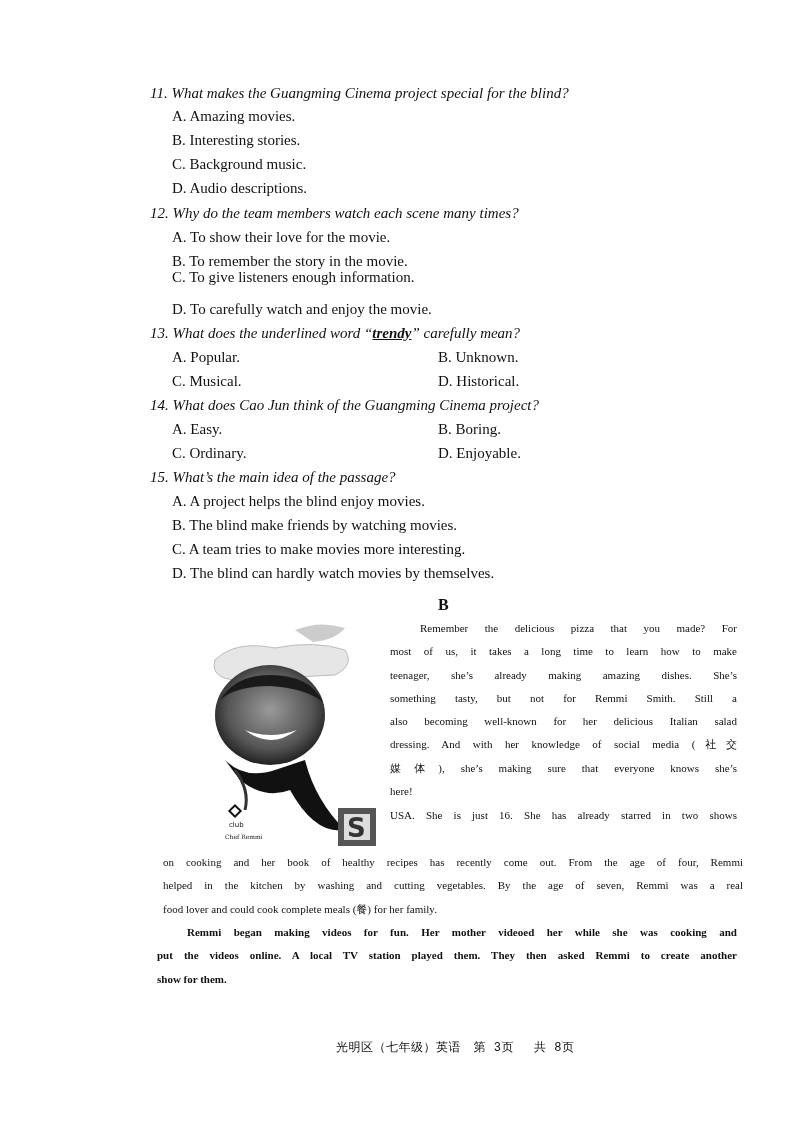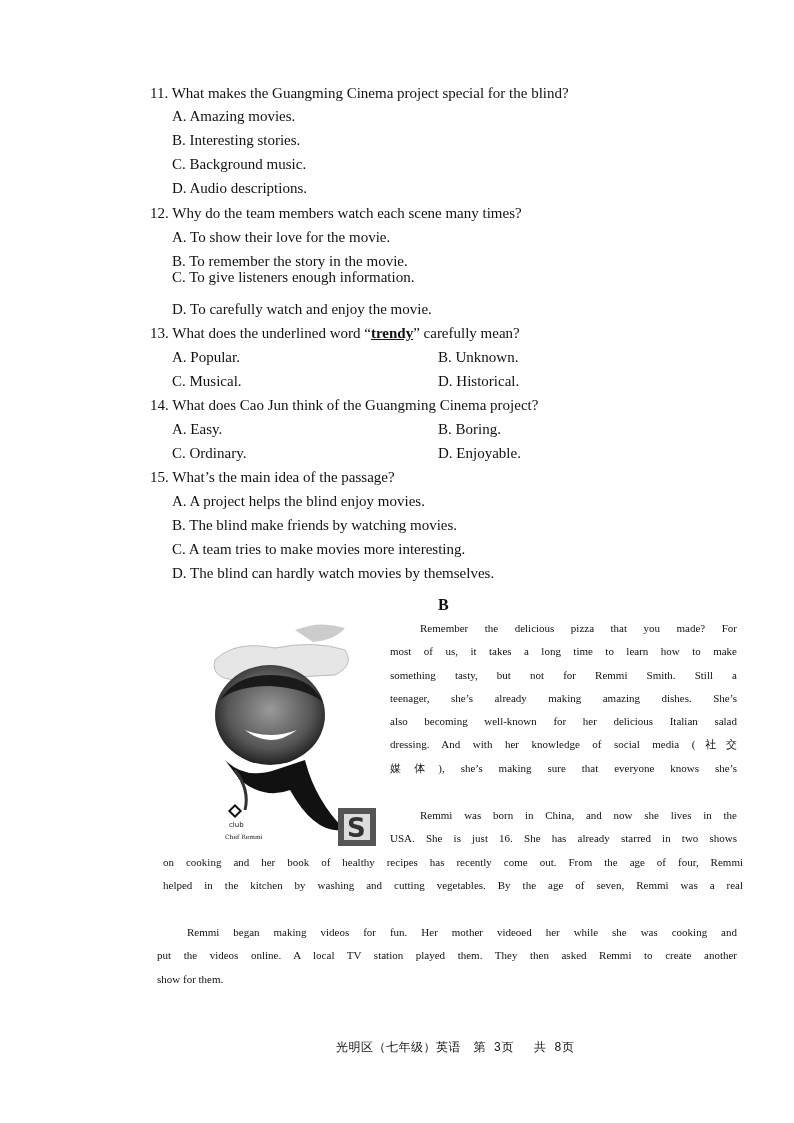--- a/index.html
+++ b/index.html
@@ -1,19 +1,19 @@
 <!DOCTYPE html>
 <html><head>
 <meta charset="utf-8">
 <style>
   html, body { margin: 0; padding: 0; background: #ffffff; }
   body { width: 794px; height: 1123px; position: relative; overflow: hidden;
          font-family: "Liberation Serif", "DejaVu Serif", serif; color: #111; }
   .line { position: absolute; font-size: 15px; line-height: 18px; white-space: nowrap; }
-  .q { left: 150px; }
+  .q { left: 150px; font-style: italic; }
   .opt { left: 172px; }
   .opt2 { left: 438px; }
   .u { text-decoration: underline; font-weight: bold; }
   .section { position: absolute; left: 438px; top: 596px; font-size: 16px; font-weight: bold; }
   .para { position: absolute; font-size: 11px; line-height: 23.3px; text-align: justify; }
   .para span.l { display: block; text-align-last: justify; white-space: nowrap; }
   .para span.last { text-align-last: left; }
   .footer { position: absolute; top: 1039px; left: 336px; font-family: Liberation Mono, monospace;
             font-size: 12px; letter-spacing: 0.5px; }
   .photo { position: absolute; left: 195px; top: 620px; width: 190px; height: 230px; text-align: center; }
@@ -89,35 +89,36 @@
 
     <rect x="143" y="188" width="38" height="38" fill="#555"></rect>
     <rect x="149" y="194" width="26" height="26" fill="#ddd"></rect>
     <text x="152" y="217" font-size="26" font-weight="bold" font-family="DejaVu Sans, sans-serif" fill="#333">S</text>
   </svg>
 </div>
 
 <div class="para" style="left:390px; top:617px; width:347px;">
   <span class="l" style="padding-left:30px">Remember the delicious pizza that you made? For</span>
   <span class="l">most of us, it takes a long time to learn how to make</span>
+  <span class="l">teenager, she’s already making amazing dishes. She’s</span>
   <span class="l">something tasty, but not for Remmi Smith. Still a</span>
-  <span class="l">teenager, she’s already making amazing dishes. She’s</span>
   <span class="l">also becoming well-known for her delicious Italian salad</span>
   <span class="l">dressing. And with her knowledge of social media (社交</span>
   <span class="l">媒体), she’s making sure that everyone knows she’s</span>
+  <span class="l last">here!</span>
 </div>
 
 <div class="para" style="left:390px; top:804px; width:347px;">
-  <span class="l" style="padding-left:30px">Remmi was born in China, and now she lives in the</span>
   <span class="l">USA. She is just 16. She has already starred in two shows</span>
 </div>
 <div class="para" style="left:163px; top:851px; width:580px;">
   <span class="l">on cooking and her book of healthy recipes has recently come out. From the age of four, Remmi</span>
   <span class="l">helped in the kitchen by washing and cutting vegetables. By the age of seven, Remmi was a real</span>
+  <span class="l last">food lover and could cook complete meals (餐) for her family.</span>
 </div>
 
-<div class="para" style="left:157px; top:921px; width:580px;">
+<div class="para" style="left:157px; top:921px; width:580px;font-weight:bold;">
   <span class="l" style="padding-left:30px">Remmi began making videos for fun. Her mother videoed her while she was cooking and</span>
   <span class="l">put the videos online. A local TV station played them. They then asked Remmi to create another</span>
   <span class="l last">show for them.</span>
 </div>
 
 <div class="footer">光明区（七年级）英语　第 3页　 共 8页</div>
 
 </body></html>

